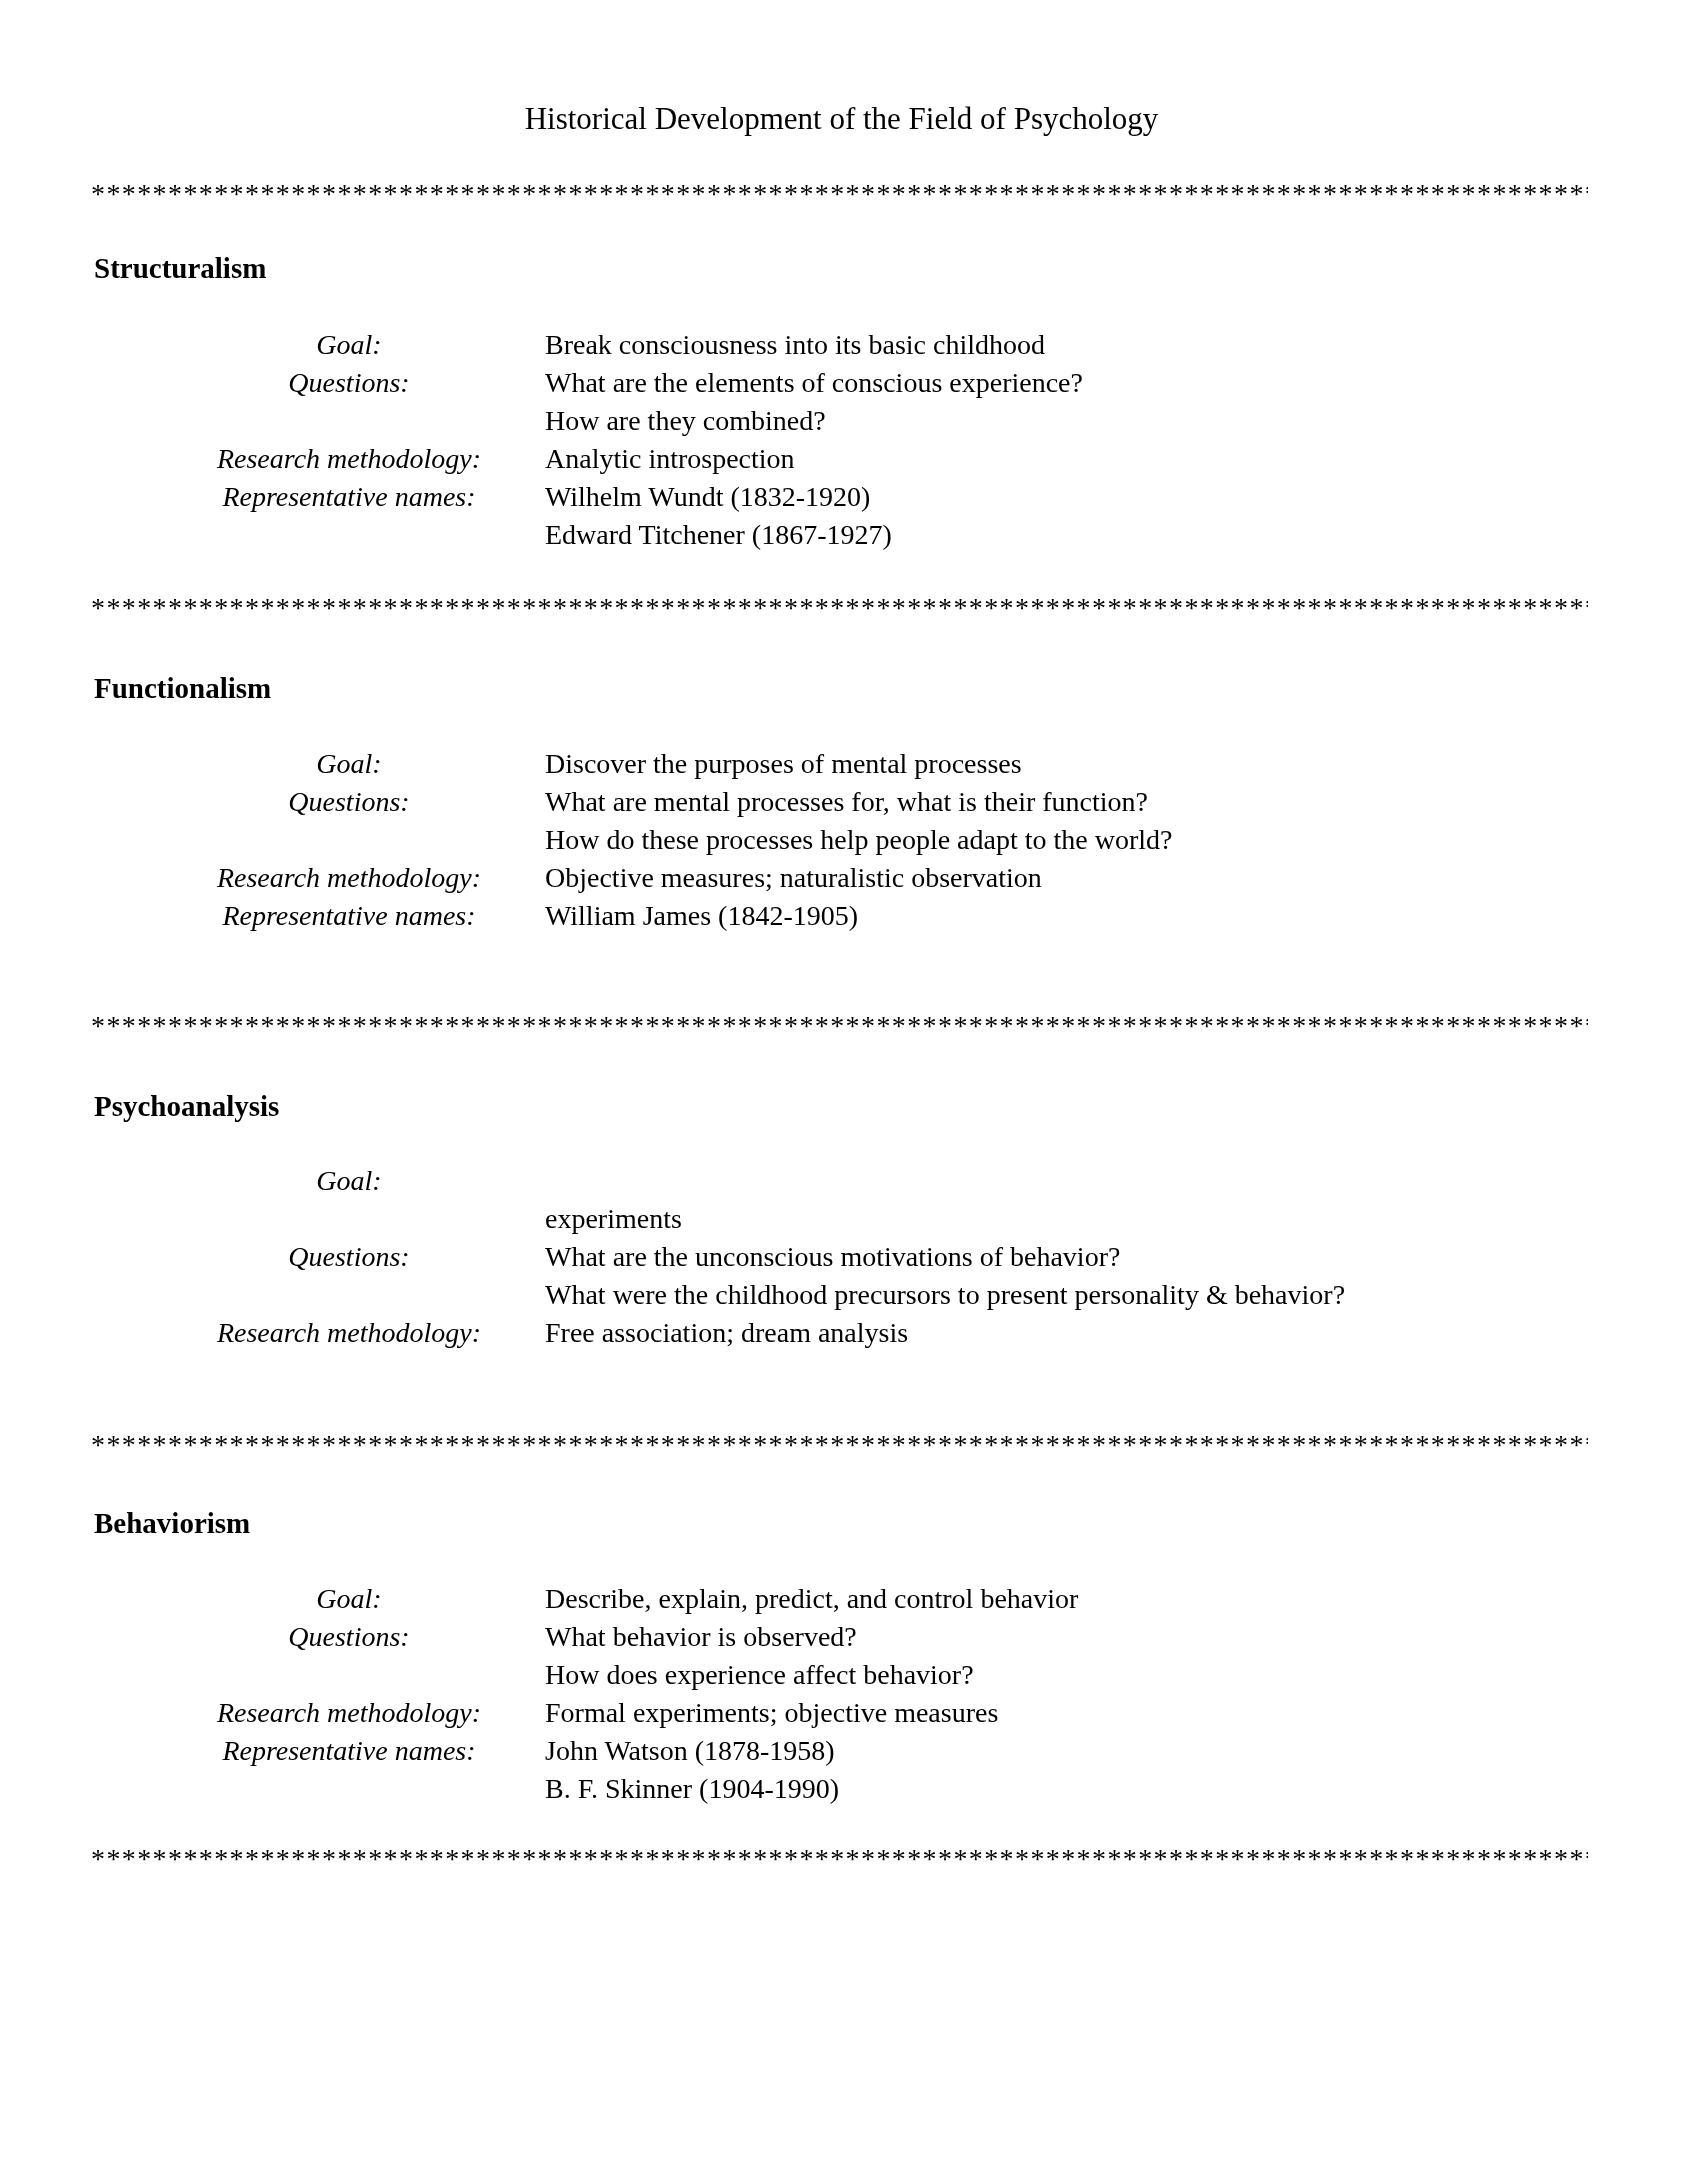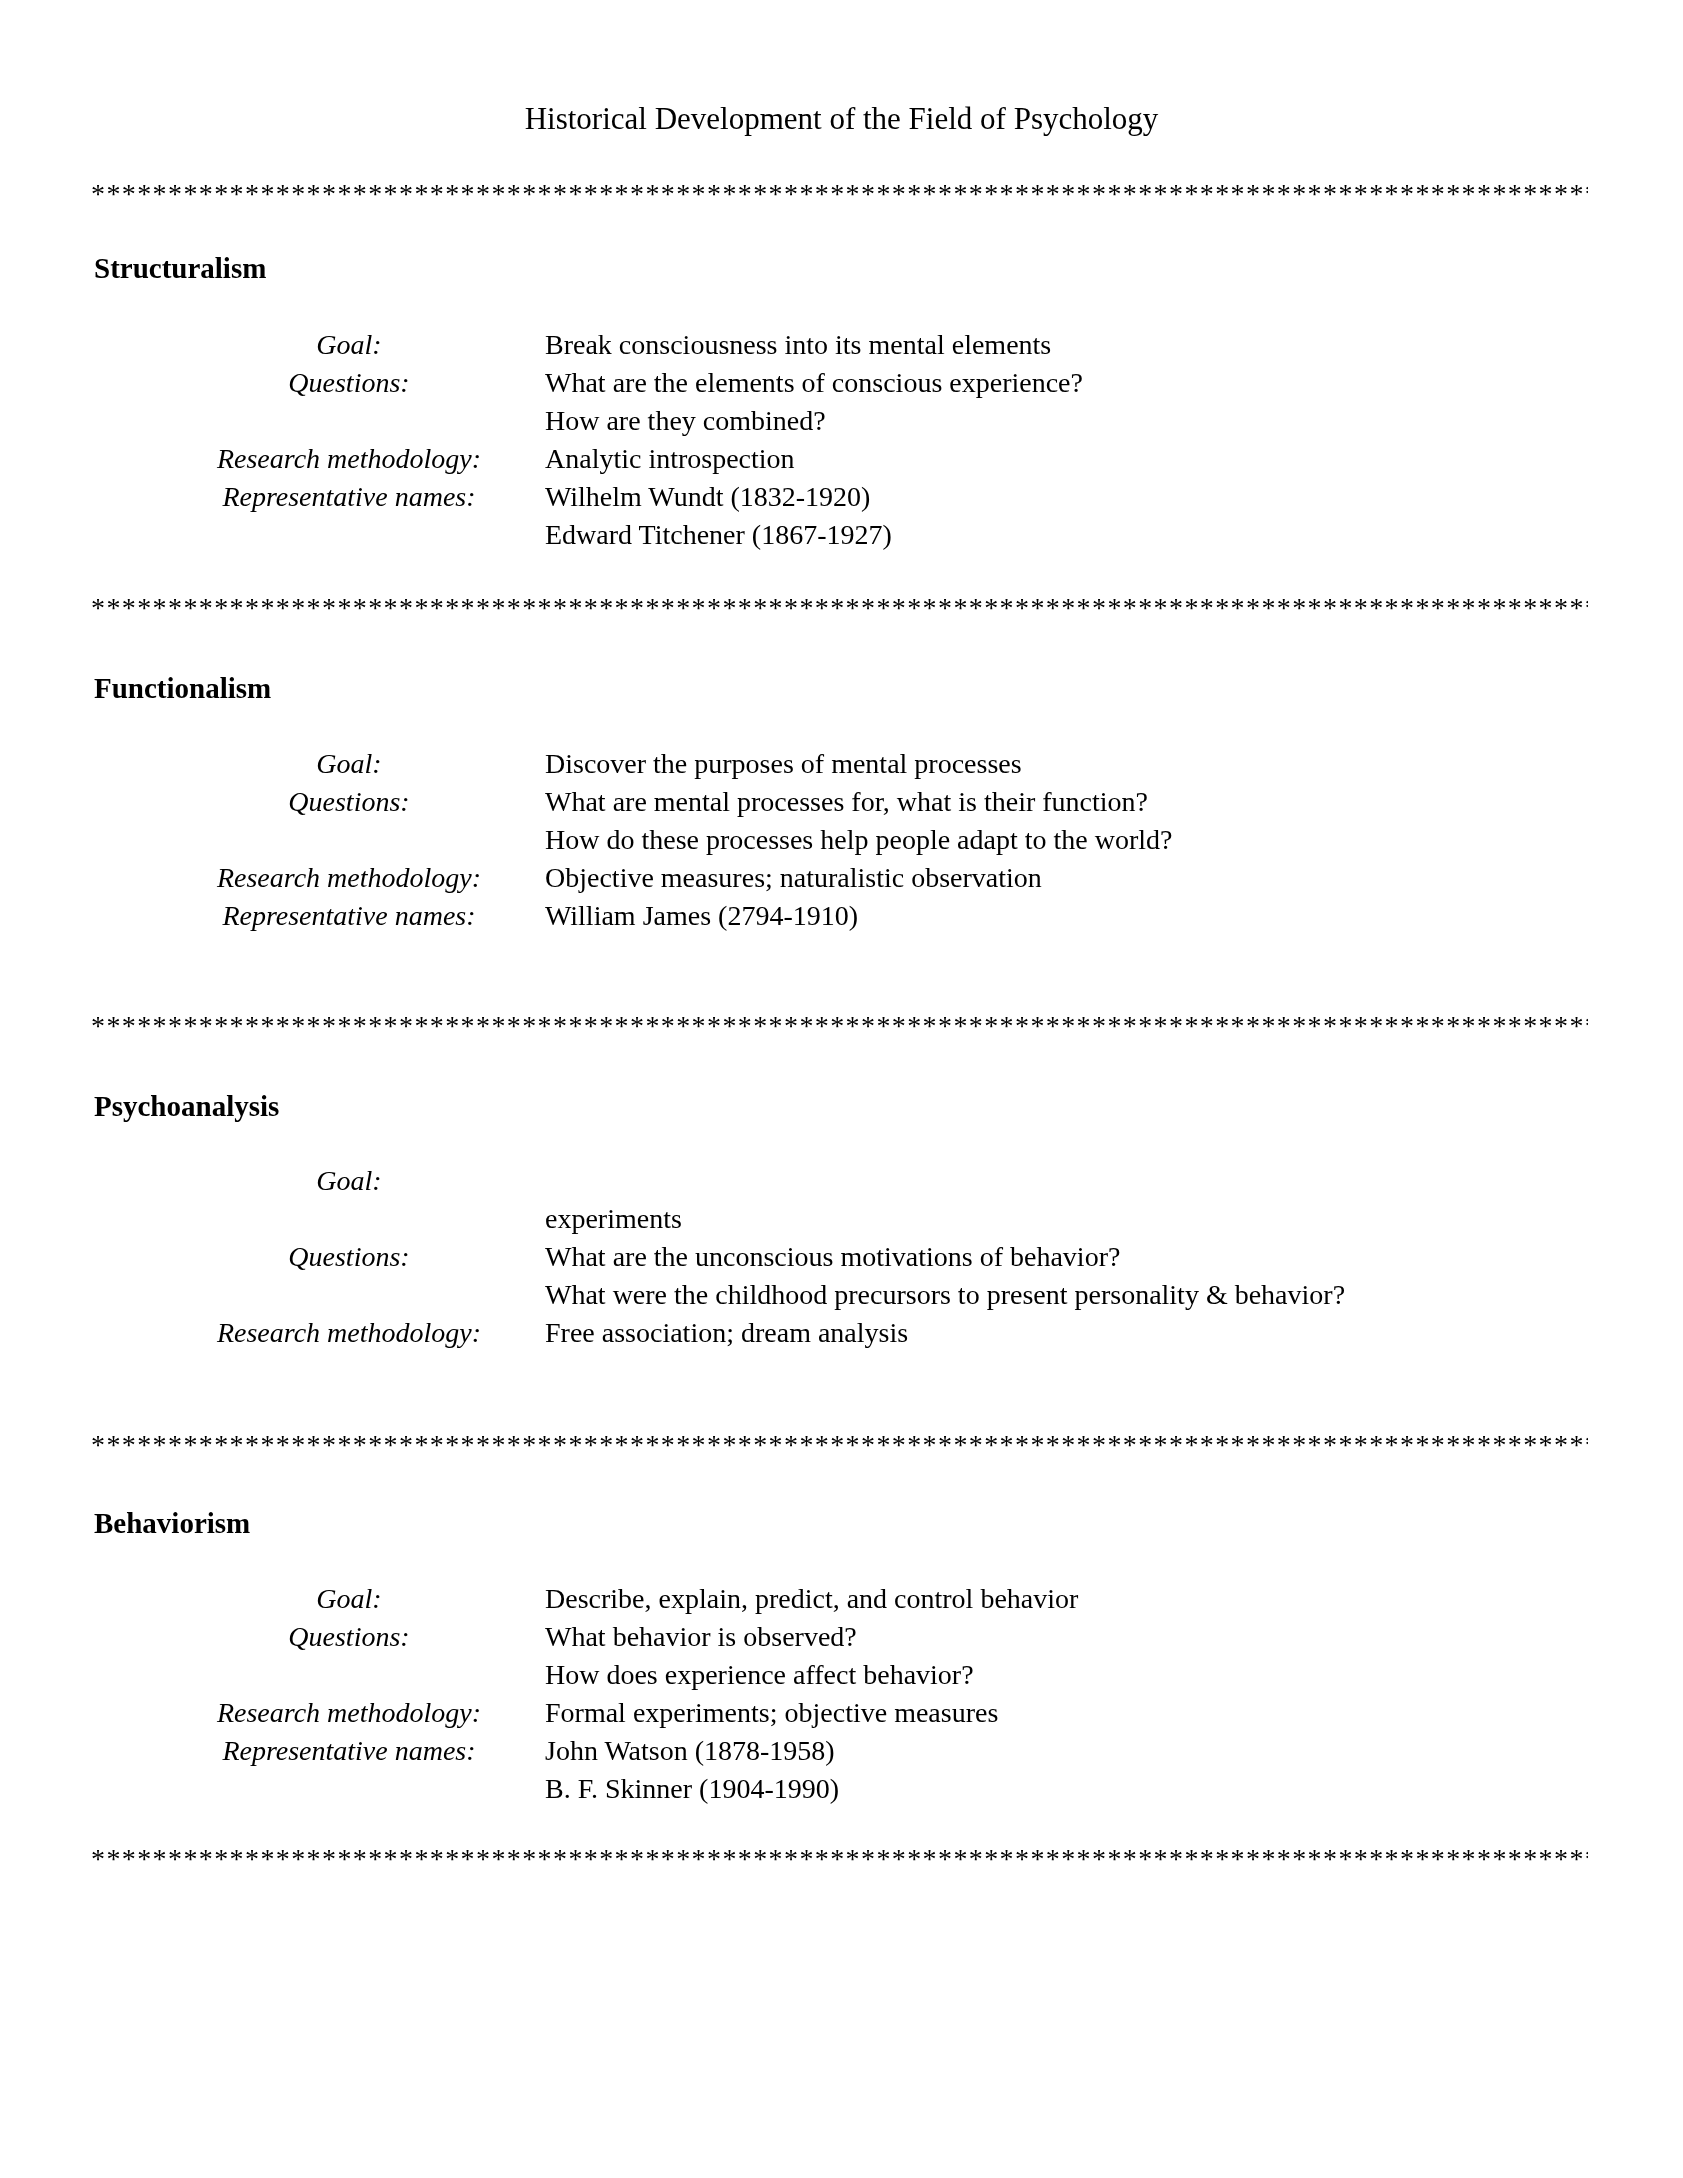--- a/index.html
+++ b/index.html
@@ -81,21 +81,21 @@
 <div class="page">
 
   <div class="doc-title">Historical Development of the Field of Psychology</div>
 
   <div class="sep sep-1">*********************************************************************************************************</div>
 
   <div class="section-heading heading-1">Structuralism</div>
   <div class="section-lines lines-1">
     <div class="field-line">
       <span class="field-label">Goal:</span>
-      <span class="field-value">Break consciousness into its mental elements</span>
+      <span class="field-value">Break consciousness into its basic childhood</span>
     </div>
     <div class="field-line">
       <span class="field-label">Questions:</span>
       <span class="field-value">What are the elements of conscious experience?</span>
     </div>
     <div class="field-line">
       <span class="field-label"></span>
       <span class="field-value">How are they combined?</span>
     </div>
     <div class="field-line">
@@ -127,21 +127,21 @@
     <div class="field-line">
       <span class="field-label"></span>
       <span class="field-value">How do these processes help people adapt to the world?</span>
     </div>
     <div class="field-line">
       <span class="field-label">Research methodology:</span>
       <span class="field-value">Objective measures; naturalistic observation</span>
     </div>
     <div class="field-line">
       <span class="field-label">Representative names:</span>
-      <span class="field-value">William James (2794-1910)</span>
+      <span class="field-value">William James (1842-1905)</span>
     </div>
     <div class="field-line">
       <span class="field-label"></span>
     </div>
   </div>
 
   <div class="sep sep-3">*********************************************************************************************************</div>
 
   <div class="section-heading heading-3">Psychoanalysis</div>
   <div class="section-lines lines-3">

